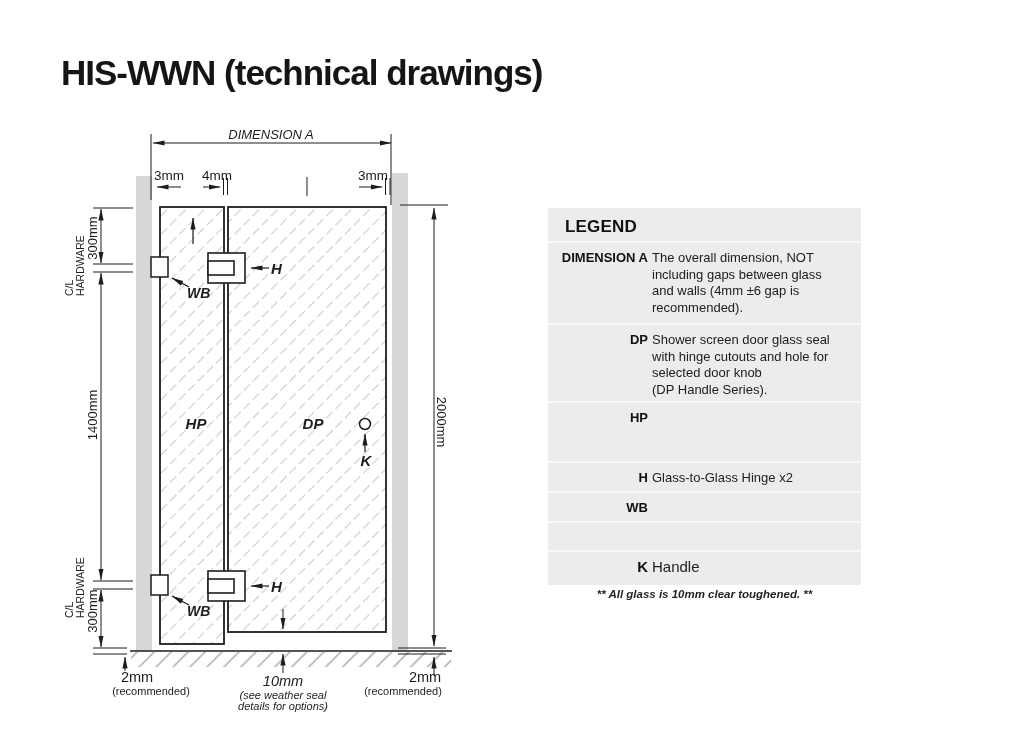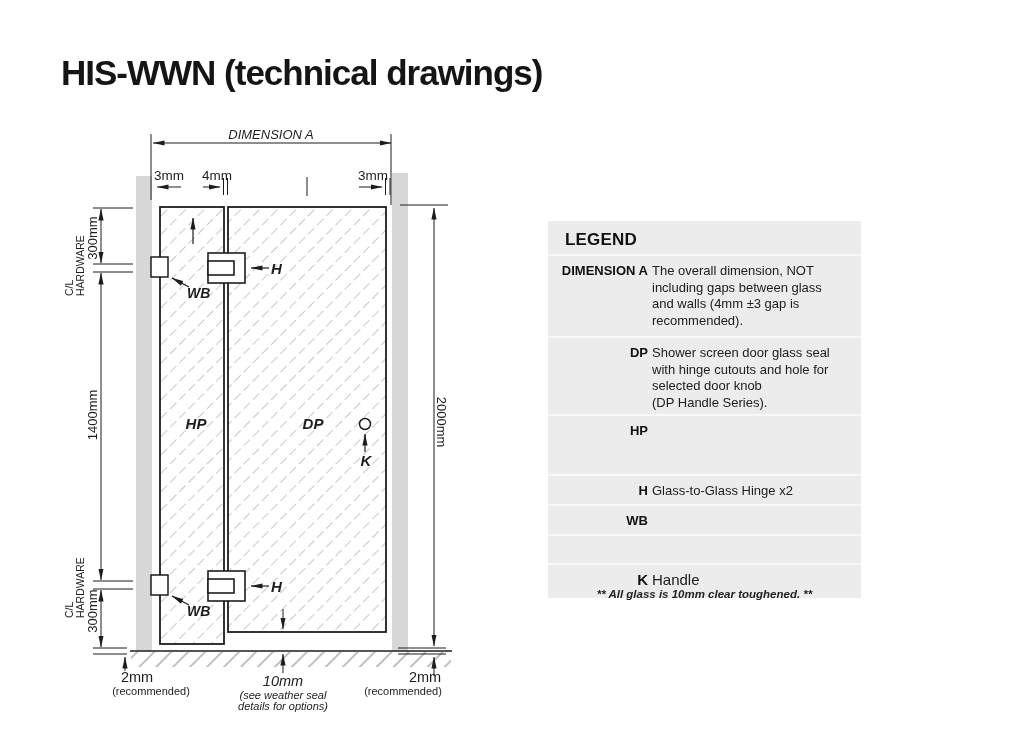--- a/index.html
+++ b/index.html
@@ -9,21 +9,21 @@
     --sep:#f8f8f8;
   }
   *{margin:0;padding:0;box-sizing:border-box;}
   html,body{width:1024px;height:752px;background:#ffffff;overflow:hidden;
     font-family:"Liberation Sans", sans-serif;color:var(--ink);}
   .page{position:relative;width:1024px;height:752px;background:#fff;}
   .title{position:absolute;left:61px;top:54px;font-size:35px;line-height:38px;
     font-weight:700;letter-spacing:-1px;color:#151515;}
   svg.drawing{position:absolute;left:0;top:0;}
   
-  .legend{position:absolute;left:548px;top:221px;width:313px;height:377px;
+  .legend{position:absolute;left:548px;top:208px;width:313px;height:377px;
     background:var(--legendbg);}
   .lg-h{height:33px;padding:9px 0 0 17px;font-size:17px;font-weight:700;
     letter-spacing:0.2px;color:#111;}
   .lrow{display:flex;border-top:2px solid var(--sep);padding-top:7px;}
   .term{width:100px;flex:0 0 100px;text-align:right;font-weight:700;
     font-size:13px;line-height:16.5px;color:#111;}
   .desc{margin-left:4px;font-size:13px;line-height:16.5px;color:#202020;}
   .r1{height:82px}.r2{height:78px}.r3{height:60px}.r4{height:30px}
   .r5{height:30px}.r6{height:29px}.r7{height:35px}
   .r5 .desc{white-space:nowrap;}
@@ -167,21 +167,21 @@
   </svg>
 
   <div class="legend">
     <div class="lg-h">LEGEND</div>
 
     <div class="lrow r1">
       <div class="term">DIMENSION A</div>
       <div class="desc">
         <div>The overall dimension, NOT</div>
         <div>including gaps between glass</div>
-        <div>and walls (4mm ±3 gap is</div>
+        <div>and walls (4mm ±6 gap is</div>
         <div>recommended).</div>
       </div>
     </div>
 
     <div class="lrow r2">
       <div class="term">DP</div>
       <div class="desc">
         <div>Shower screen door glass seal</div>
         <div>with hinge cutouts and hole for</div>
         <div>selected door knob</div>

